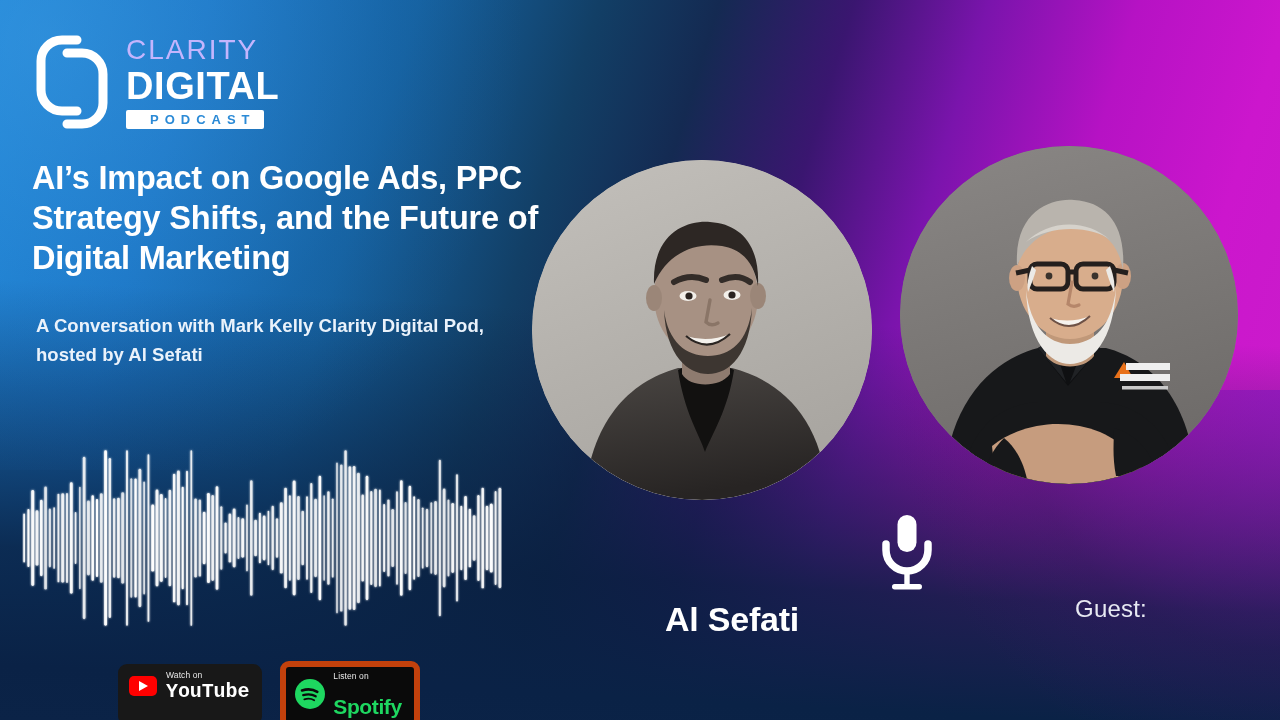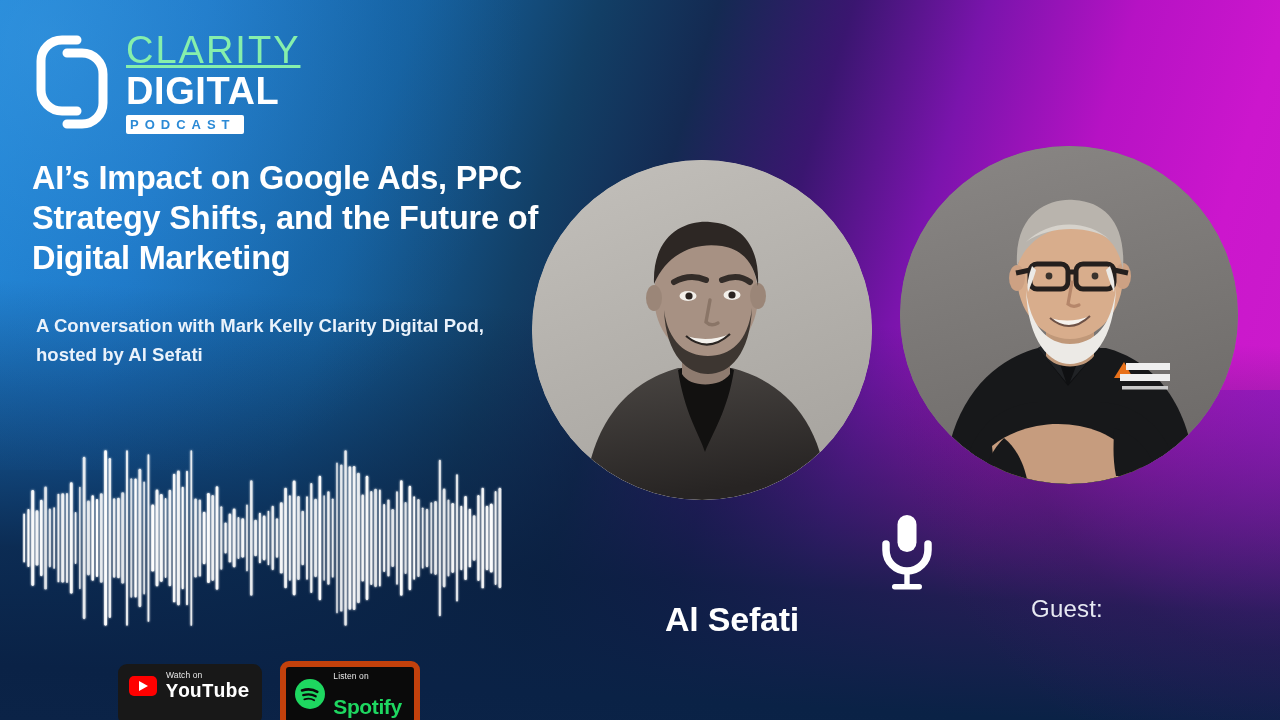--- a/index.html
+++ b/index.html
@@ -29,23 +29,23 @@
       #0b2347 100%);}
   .bg-corner{position:absolute;right:0;bottom:0;width:430px;height:330px;
     background:radial-gradient(circle at 100% 0%, rgba(122,24,186,0.55) 0%, rgba(60,20,110,0.22) 48%, rgba(11,35,71,0) 72%);}
   .bg-leftglow{position:absolute;left:0;top:0;width:520px;height:470px;
     background:radial-gradient(circle at 8% 8%, rgba(70,160,228,0.40) 0%, rgba(40,120,200,0.10) 55%, rgba(0,0,0,0) 75%);}
 
   
   .logo{position:absolute;left:32px;top:28px;display:flex;align-items:center;gap:14px;}
   .logo-mark{width:80px;height:108px;flex:none;}
   .logo-words{display:flex;flex-direction:column;line-height:1;}
-  .logo-clarity{font-size:38px;letter-spacing:2.0px;color:#86efac;font-weight:400;text-decoration:underline;}
+  .logo-clarity{font-size:28px;letter-spacing:2.0px;color:#c4b5fd;font-weight:400;}
   .logo-digital{font-size:38px;letter-spacing:0.6px;color:#fff;font-weight:800;margin-top:3px;}
-  .logo-podcast-bar{margin-top:5px;background:#fff;border-radius:2px;padding:3px 8px 3px 4px;align-self:flex-start;}
+  .logo-podcast-bar{margin-top:5px;background:#fff;border-radius:2px;padding:3px 8px 3px 24px;align-self:flex-start;}
   .logo-podcast{font-size:13px;letter-spacing:6.0px;color:#2b8ad6;font-weight:700;display:block;}
 
   
   .headline{position:absolute;left:32px;top:158px;width:560px;
     color:#fff;font-weight:800;font-size:32.5px;line-height:1.235;letter-spacing:-0.2px;}
   .subhead{position:absolute;left:36px;top:312px;width:470px;
     color:#eaf2fb;font-weight:700;font-size:18.5px;line-height:1.55;letter-spacing:0.05px;}
 
   
   .waveform{position:absolute;left:22px;top:448px;width:480px;height:180px;}
@@ -67,21 +67,21 @@
   .portrait{position:absolute;border-radius:50%;overflow:hidden;}
   .p-host{left:532px;top:160px;width:340px;height:340px;background:#b6b3ae;}
   .p-guest{left:900px;top:146px;width:338px;height:338px;background:#7d7b79;}
 
   
   .mic{position:absolute;left:876px;top:513px;width:62px;height:78px;}
 
   
   .plate{position:absolute;text-align:center;}
   .plate-host{left:612px;top:598px;width:240px;}
-  .plate-guest{left:948px;top:595px;width:238px;}
+  .plate-guest{left:992px;top:595px;width:238px;}
   .role{font-size:24px;color:#e7e9f2;font-weight:400;letter-spacing:0.2px;line-height:1.18;}
   .person{font-size:34px;color:#ffffff;font-weight:800;letter-spacing:-0.2px;line-height:1.22;margin-top:1px;}
 </style>
 </head>
 <body>
 
 <div class="stage">
 
   <div class="bg-base"></div>
   <div class="bg-vert"></div>

